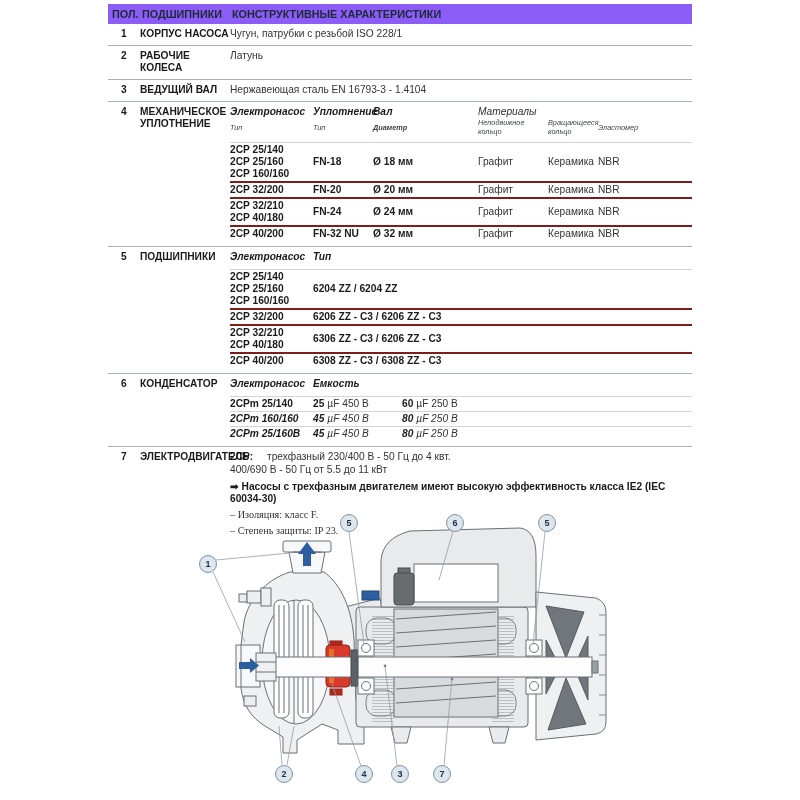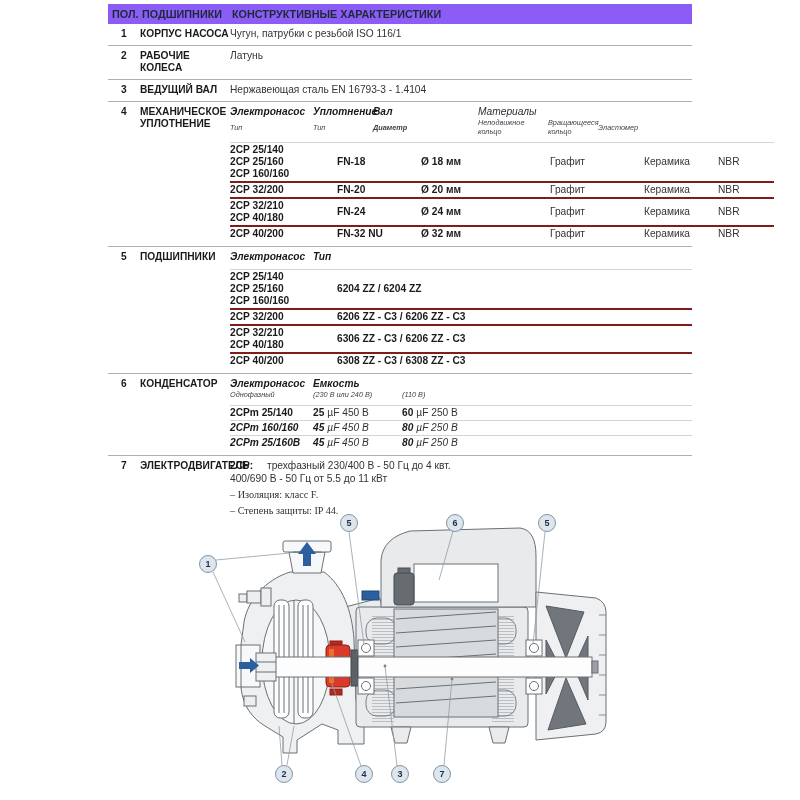--- a/index.html
+++ b/index.html
@@ -15,21 +15,21 @@
   .val{color:#333;}
   .b{font-weight:700;color:#1a1a1a;}
   .bi{font-style:italic;font-weight:700;color:#1a1a1a;}
   .i{font-style:italic;font-weight:400;color:#2a2f34;}
   .si{font-style:italic;font-size:7.3px;line-height:9px;color:#3a3f44;}
   .ctr{}
   
   .sg4{display:grid;grid-template-columns:83px 60px 105px 70px 50px 56px;align-items:center;}
   .sg4 .mat{grid-column:4/7;}
   .hdrblk{padding-bottom:6px;border-bottom:1px solid #d2d5d8;}
-  .sgroup{padding:1px 0;gap:24px;}
+  .sgroup{padding:1px 0;}
   .sgroup + .sgroup{border-top:2px solid #7f1d1d;}
   
   .sg5{display:grid;grid-template-columns:83px 1fr;align-items:center;}
   
   .sg6{display:grid;grid-template-columns:83px 89px 1fr;align-items:center;}
   .caprow{padding:1px 0;}
   .caprow + .caprow{border-top:1px solid #d2d5d8;font-style:italic;}
   .capv .b{margin-right:3px;}
   
   .mline{margin:0 0 1px 0;color:#333;}
@@ -50,21 +50,21 @@
 
   <div class="thead">
     <div style="padding-left:2px;">ПОЛ.</div>
     <div>ПОДШИПНИКИ</div>
     <div>КОНСТРУКТИВНЫЕ ХАРАКТЕРИСТИКИ</div>
   </div>
 
   <div class="trow">
     <div class="num">1</div>
     <div class="cname">КОРПУС НАСОСА</div>
-    <div class="val">Чугун, патрубки с резьбой ISO 116/1</div>
+    <div class="val">Чугун, патрубки с резьбой ISO 228/1</div>
   </div>
 
   <div class="trow">
     <div class="num">2</div>
     <div class="cname">РАБОЧИЕ КОЛЕСА</div>
     <div class="val">Латунь</div>
   </div>
 
   <div class="trow">
     <div class="num">3</div>
@@ -178,25 +178,20 @@
   <div class="trow">
     <div class="num">6</div>
     <div class="cname">КОНДЕНСАТОР</div>
     <div>
       <div class="hdrblk">
         <div class="sg6">
           <div class="bi">Электронасос</div>
           <div class="bi">Емкость</div>
           <div></div>
         </div>
-        <div class="sg6">
-          <div class="si">Однофазный</div>
-          <div class="si">(230 В или 240 В)</div>
-          <div class="si">(110 В)</div>
-        </div>
       </div>
       <div class="sg6 caprow">
         <div class="b">2CPm 25/140</div>
         <div class="capv"><span class="b">25</span><span class="val">µF 450 В</span></div>
         <div class="capv"><span class="b">60</span><span class="val">µF 250 В</span></div>
       </div>
       <div class="sg6 caprow">
         <div class="b">2CPm 160/160</div>
         <div class="capv"><span class="b">45</span><span class="val">µF 450 В</span></div>
         <div class="capv"><span class="b">80</span><span class="val">µF 250 В</span></div>
@@ -208,22 +203,23 @@
       </div>
     </div>
   </div>
 
   <div class="trow norule">
     <div class="num">7</div>
     <div class="cname">ЭЛЕКТРОДВИГАТЕЛЬ</div>
     <div>
       <div class="mline"><span class="mlabel">2CP:</span><span>трехфазный 230/400 В - 50 Гц до 4 квт.</span></div>
       <div class="mline">400/690 В - 50 Гц от 5.5 до 11 кВт</div>
+      <div class="mnote"><span class="arr">➡</span><span>Насосы с трехфазным двигателем имеют высокую эффективность класса IE2 (IEC 60034-30)</span></div>
       <div class="mdash">– Изоляция: класс F.</div>
-      <div class="mdash">– Степень защиты: IP 44.</div>
+      <div class="mdash">– Степень защиты: IP 23.</div>
     </div>
   </div>
 </div>
 
 <svg class="diagram" width="450" height="305" viewBox="0 0 450 305">
   <defs>
     <pattern id="wind" width="4" height="3" patternUnits="userSpaceOnUse">
       <path d="M0,1.5 H4" stroke="#9aa1a7" stroke-width="0.6"></path>
     </pattern>
   </defs>

